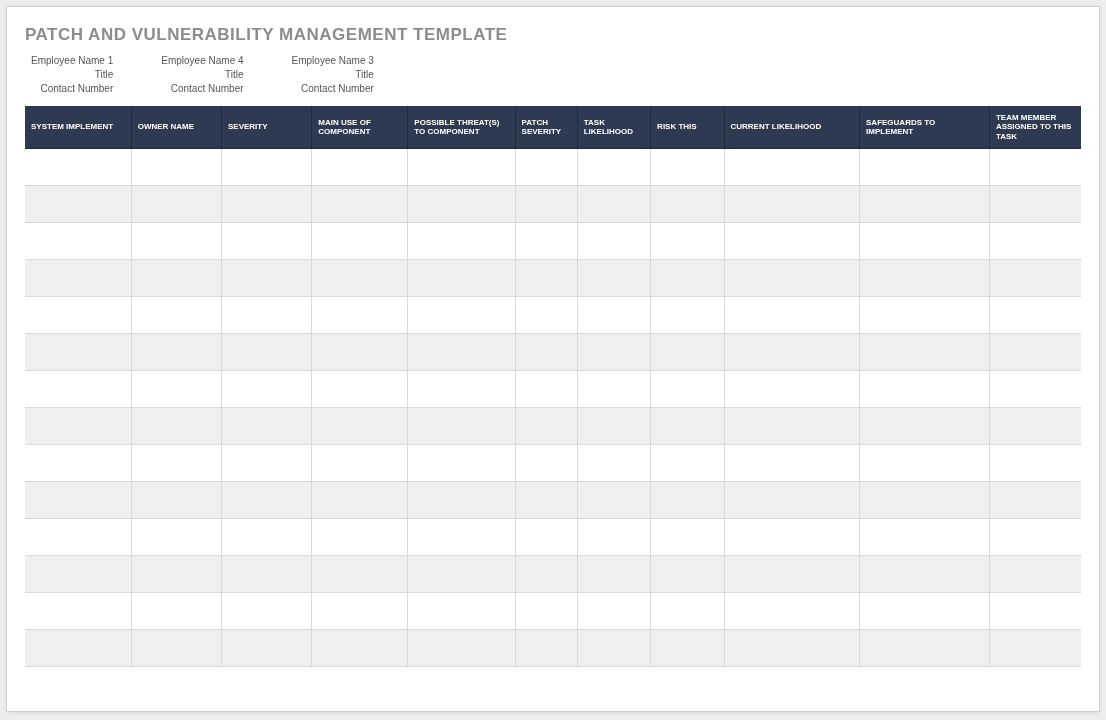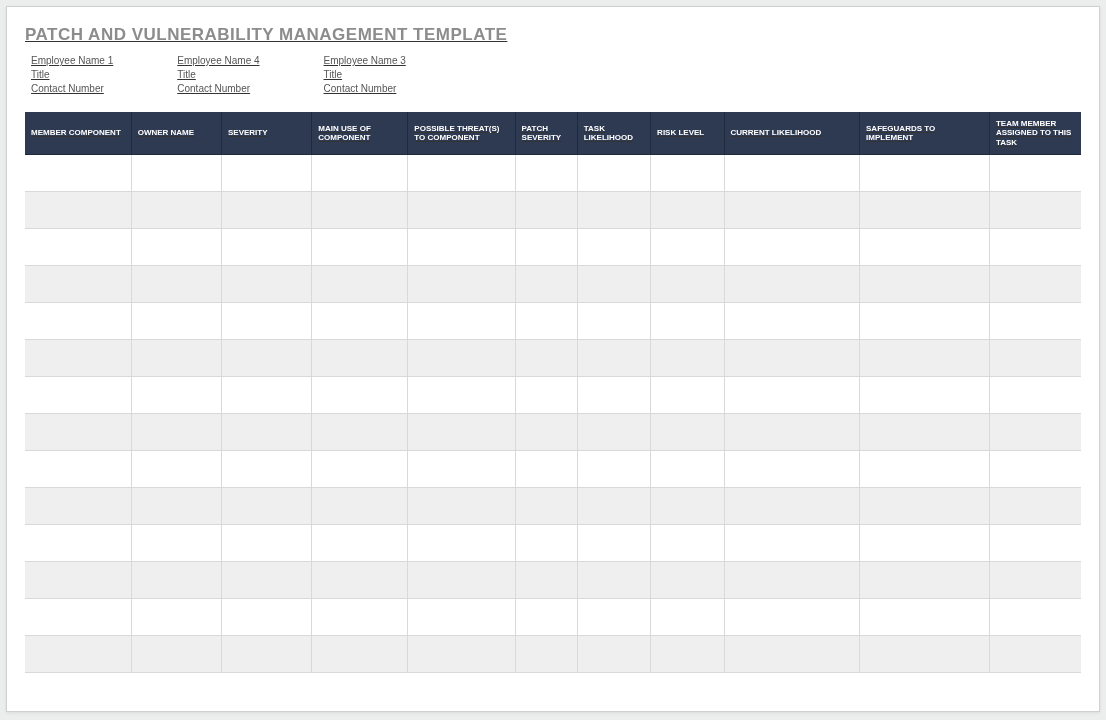--- a/index.html
+++ b/index.html
@@ -15,38 +15,38 @@
   .page {
     box-sizing: border-box;
     position: relative;
     margin: 6px;
     width: 1094px;
     height: 706px;
     background: #ffffff;
     border: 1px solid #d0d0d0;
     box-shadow: 0 1px 3px rgba(0,0,0,0.08);
     padding: 18px 18px 0 18px;
-    text-decoration: underline;
   }
   .title {
     font-size: 17px;
     font-weight: bold;
     letter-spacing: 0.5px;
     color: #8c8c8c;
     margin: 0 0 10px 0;
   }
   .subtitle {
     font-size: 13px;
     color: #333333;
     margin: 0 0 4px 6px;
   }
   .members {
     display: flex;
-    gap: 64px;
-    margin: 0 0 18px 6px;
+    gap: 48px;
+    margin: 0 0 12px 6px;
+    text-align: right;
   }
   .member-col {
     display: flex;
     flex-direction: column;
     gap: 3px;
   }
   .member-line {
     font-size: 10px;
     color: #555555;
     white-space: nowrap;
@@ -135,28 +135,28 @@
         <col class="c5">
       <col class="c6">
         <col class="c7">
         <col class="c8">
         <col class="c9">
         <col class="c10">
         <col class="c11">
     </colgroup>
     <thead>
       <tr>
-        <th>MEMBER COMPONENT</th>
+        <th>SYSTEM IMPLEMENT</th>
         <th>OWNER NAME</th>
         <th>SEVERITY</th>
         <th>MAIN USE OF COMPONENT</th>
         <th>POSSIBLE THREAT(S) TO COMPONENT</th>
         <th>PATCH SEVERITY</th>
         <th>TASK LIKELIHOOD</th>
-        <th>RISK LEVEL</th>
+        <th>RISK THIS</th>
         <th>CURRENT LIKELIHOOD</th>
         <th>SAFEGUARDS TO IMPLEMENT</th>
         <th>TEAM MEMBER ASSIGNED TO THIS TASK</th>
       </tr>
     </thead>
     <tbody id="grid-body">
 
     <tr>
           <td></td>
           <td></td>

